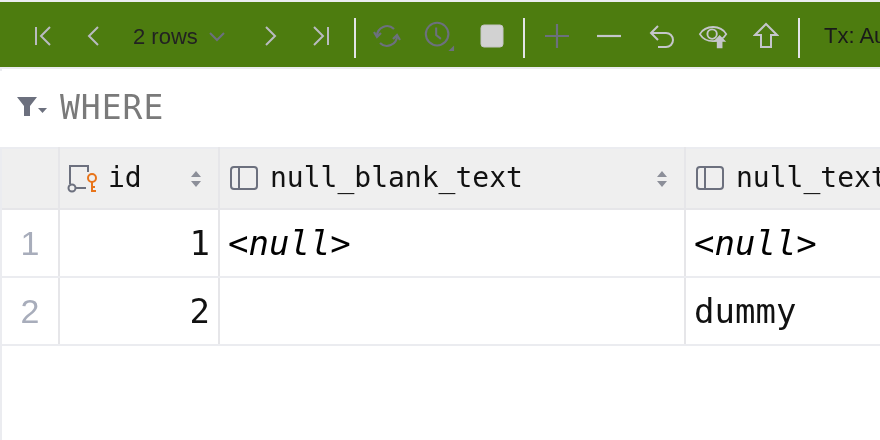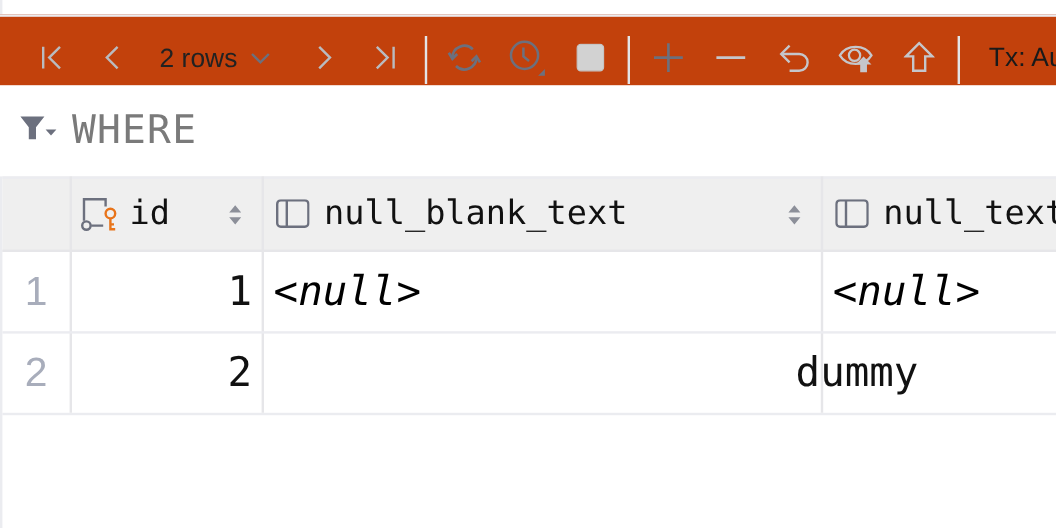--- a/index.html
+++ b/index.html
@@ -3,22 +3,22 @@
   <meta charset="utf-8">
   <style>
     * { box-sizing: border-box; margin: 0; padding: 0; }
     html, body { width: 880px; height: 440px; overflow: hidden; background: #ffffff; }
     body { position: relative; font-family: "Liberation Sans", "DejaVu Sans", sans-serif; }
 
     .frame { position: absolute; left: 0; top: 0; width: 880px; height: 440px; border-left: 2px solid #ebecf0; }
 
     
     .toolbar {
-      position: absolute; left: 0; top: 12px; width: 880px; height: 69px;
-      background: #c2410c; border-top: 2px solid #ebecf0; border-bottom: 2px solid #ebecf0;
+      position: absolute; left: 0; top: 0; width: 880px; height: 69px;
+      background: #4d7c0f; border-top: 2px solid #ebecf0; border-bottom: 2px solid #ebecf0;
       display: flex; align-items: center;
     }
     .tb-btn { position: absolute; top: 18px; width: 32px; height: 32px; display: flex; align-items: center; justify-content: center; }
     .tb-btn svg { display: block; }
     .rows-sel { position: absolute; left: 133px; top: 20px; height: 30px; display: flex; align-items: center; font-size: 22px; color: #222; }
     .rows-sel .chev { margin-left: 10px; }
     .sep { position: absolute; top: 16px; width: 2px; height: 40px; background: #e3e4e8; }
     .tx { position: absolute; left: 824px; top: 21px; font-size: 22px; color: #1a1a1a; white-space: nowrap; }
 
     
@@ -179,15 +179,15 @@
     <div class="rownum">1</div>
     <div class="cell num" style="left:58px; width:150px;">1</div>
     <div class="cell null" style="left:226px; width:450px;">&lt;null&gt;</div>
     <div class="cell null" style="left:692px; width:186px;">&lt;null&gt;</div>
   </div>
 
   <div class="row" style="left:0; top:131px; width:878px;">
     <div class="rownum">2</div>
     <div class="cell num" style="left:58px; width:150px;">2</div>
     <div class="cell" style="left:226px; width:450px;"></div>
-    <div class="cell" style="left:661px; width:186px;">dummy</div>
+    <div class="cell" style="left:692px; width:186px;">dummy</div>
   </div>
 </div>
 
 </body></html>

